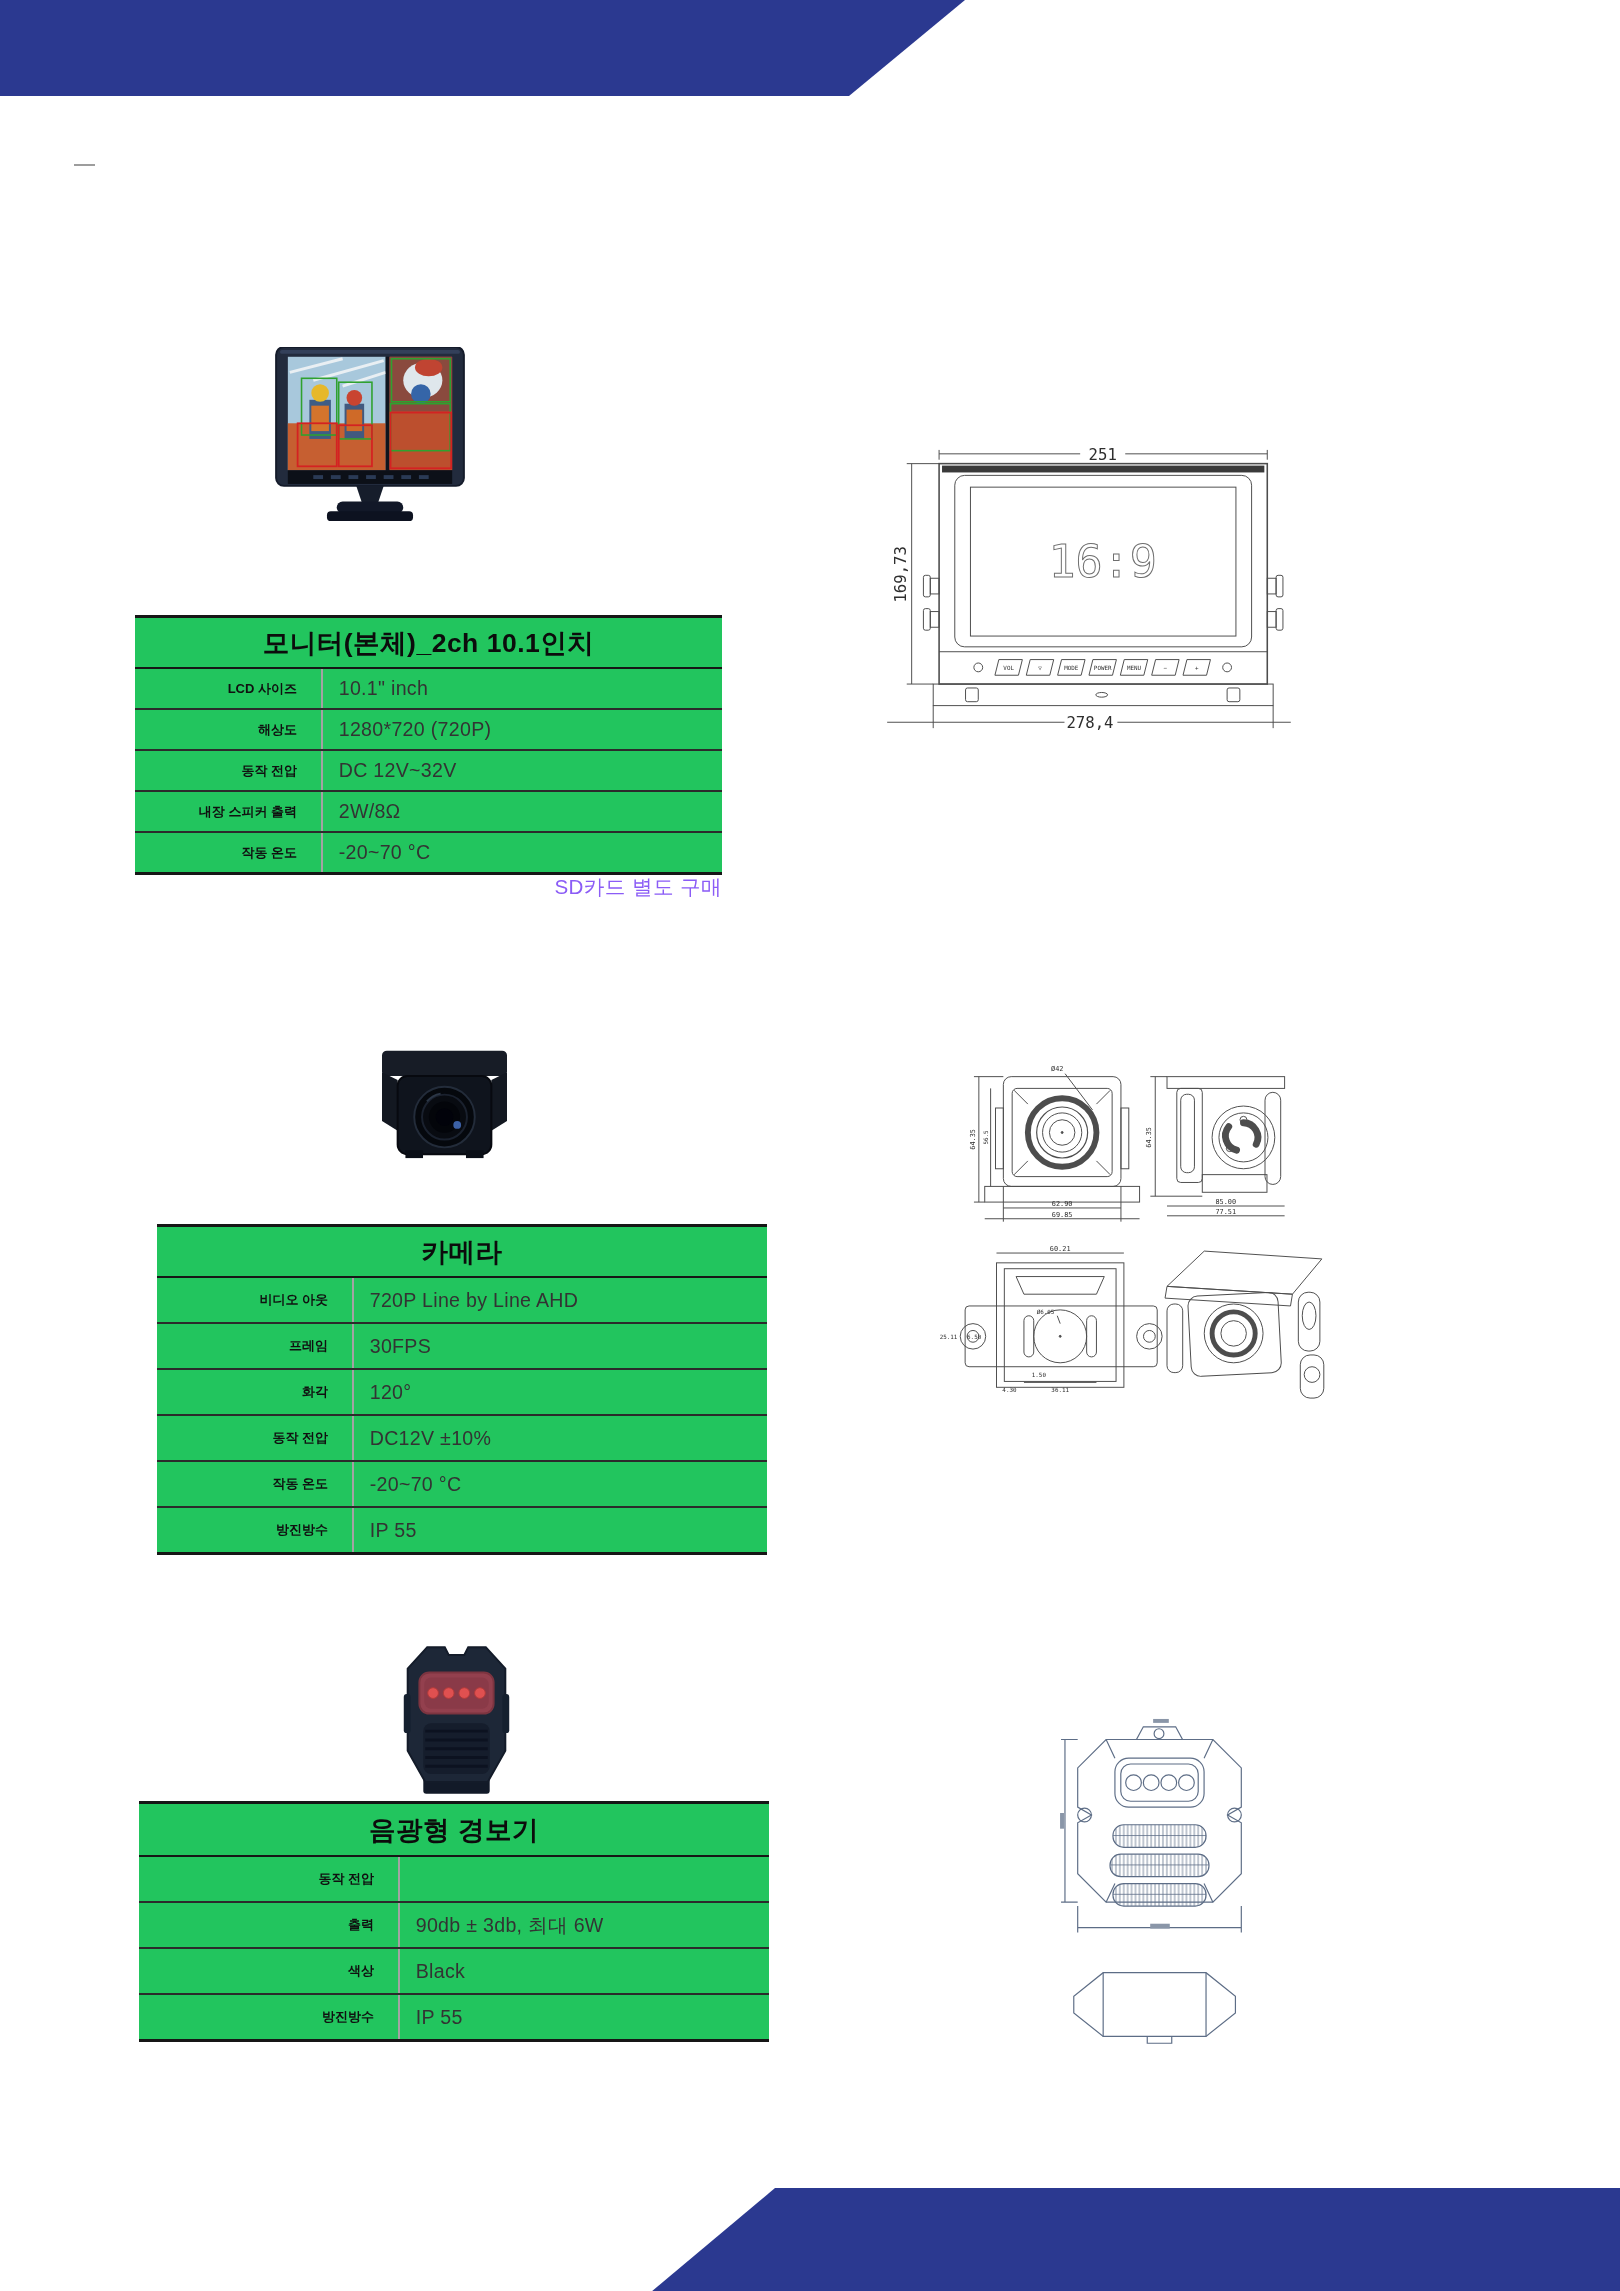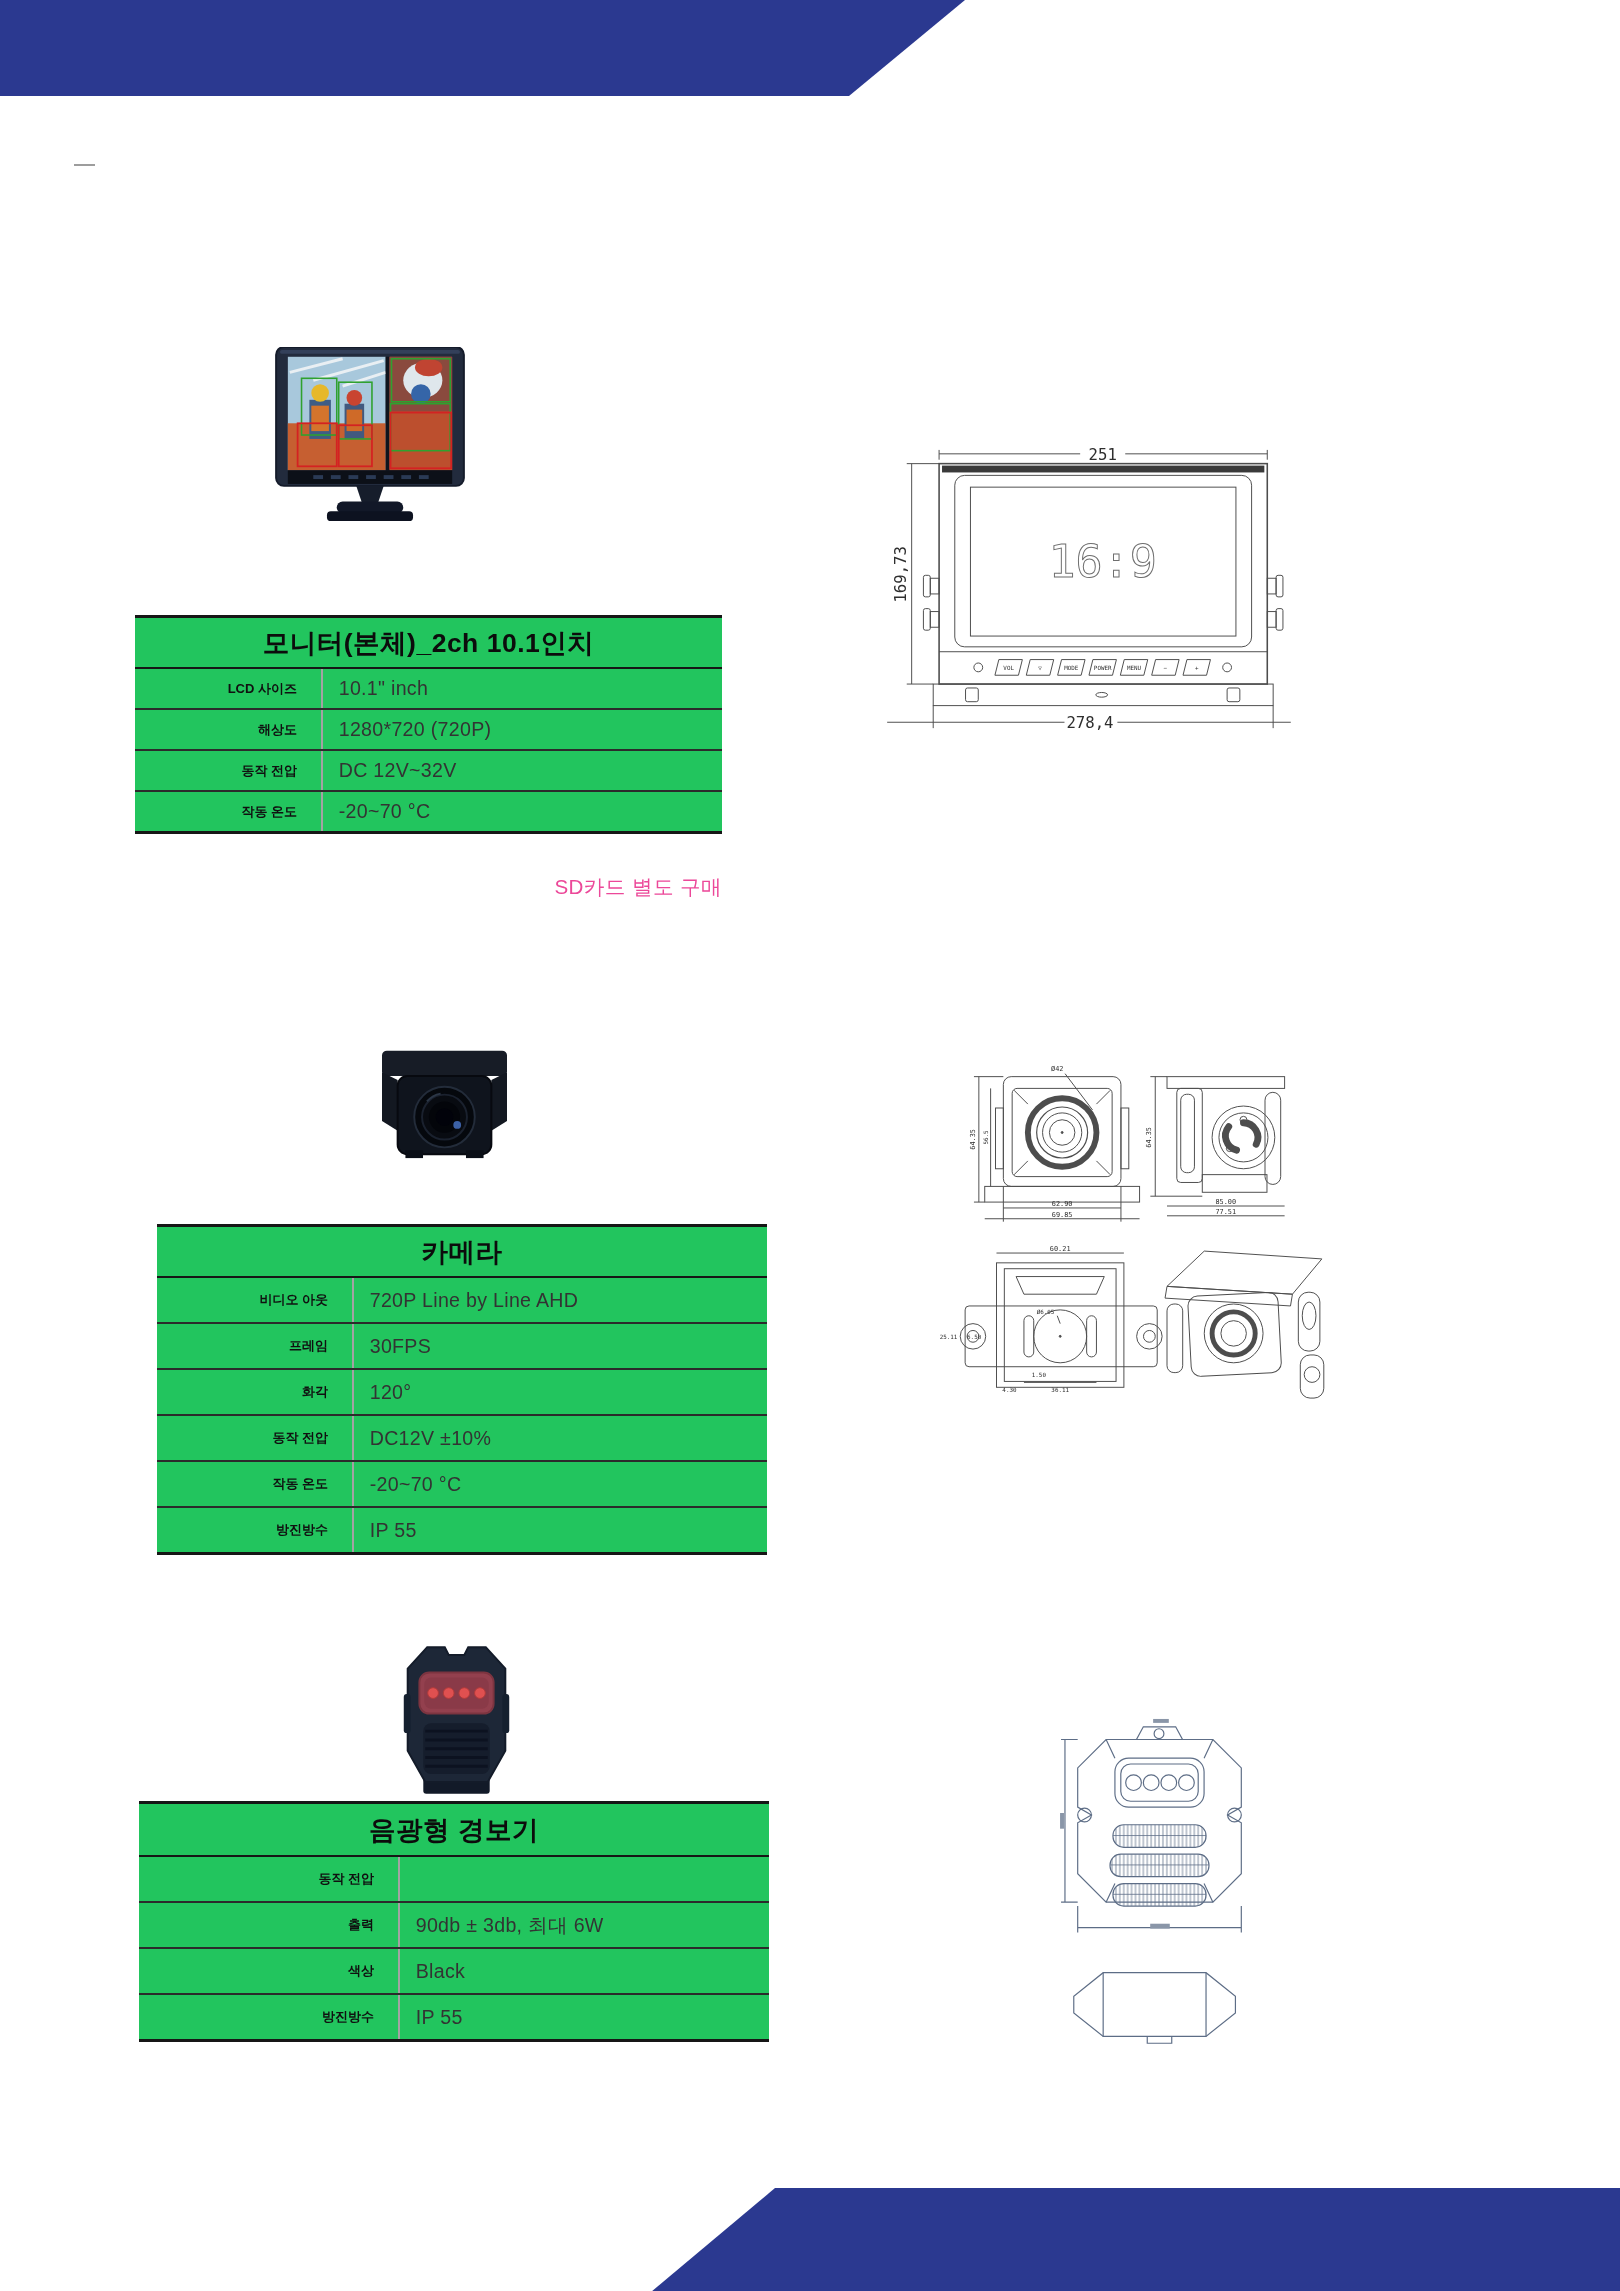--- a/index.html
+++ b/index.html
@@ -19,21 +19,21 @@
   .spec{position:absolute;border-top:3.9px solid #161616;border-bottom:3.9px solid #161616;background:#22c55e;}
   .spec-title{height:var(--titleh);border-bottom:2.9px solid #161616;display:flex;align-items:center;
     justify-content:center;font-weight:700;font-size:26.5px;color:#0c0c0c;letter-spacing:0.5px;}
   .spec-row{display:flex;height:var(--rowh);}
   .spec-row + .spec-row{border-top:2px solid #2b2b2b;}
   .lbl{width:var(--lbl);border-right:2px solid #a3a3a3;display:flex;align-items:center;
     justify-content:flex-end;padding-right:24px;font-weight:700;font-size:13px;color:#101010;box-sizing:border-box;}
   .val{flex:1;display:flex;align-items:center;padding-left:15.7px;font-weight:300;
     font-size:19.6px;color:#333;letter-spacing:0.3px;}
   #sd-note{left:135px;top:873px;width:587px;text-align:right;font-weight:300;
-    font-size:20.6px;color:#ec4899;letter-spacing:0.4px;}
+    font-size:20.6px;color:#8b5cf6;letter-spacing:0.4px;}
   
   .draw{stroke:#4d4d4d;fill:none;stroke-width:1;}
   .dimtxt{font-family:"DejaVu Sans Mono",monospace;fill:#2e2e2e;}
 </style>
 </head>
 <body>
 
 <div id="top-banner" class="banner"></div>
 <div id="bottom-banner" class="banner"></div>
 <div id="stray-mark" class="abs"></div>
@@ -159,20 +159,24 @@
       <div class="spec-row">
         <div class="lbl">해상도</div>
         <div class="val">1280*720 (720P)</div>
       </div>
 
       <div class="spec-row">
         <div class="lbl">동작 전압</div>
         <div class="val">DC 12V~32V</div>
       </div>
 
+      <div class="spec-row">
+        <div class="lbl">내장 스피커 출력</div>
+        <div class="val">2W/8Ω</div>
+      </div>
 
       <div class="spec-row">
         <div class="lbl">작동 온도</div>
         <div class="val">-20~70 °C</div>
       </div>
     </div>
 </div>
 <div class="abs" id="sd-note">SD카드 별도 구매</div>
 
 <svg class="abs" style="left:376px;top:1037px" width="137" height="125" viewBox="0 0 140 128">

